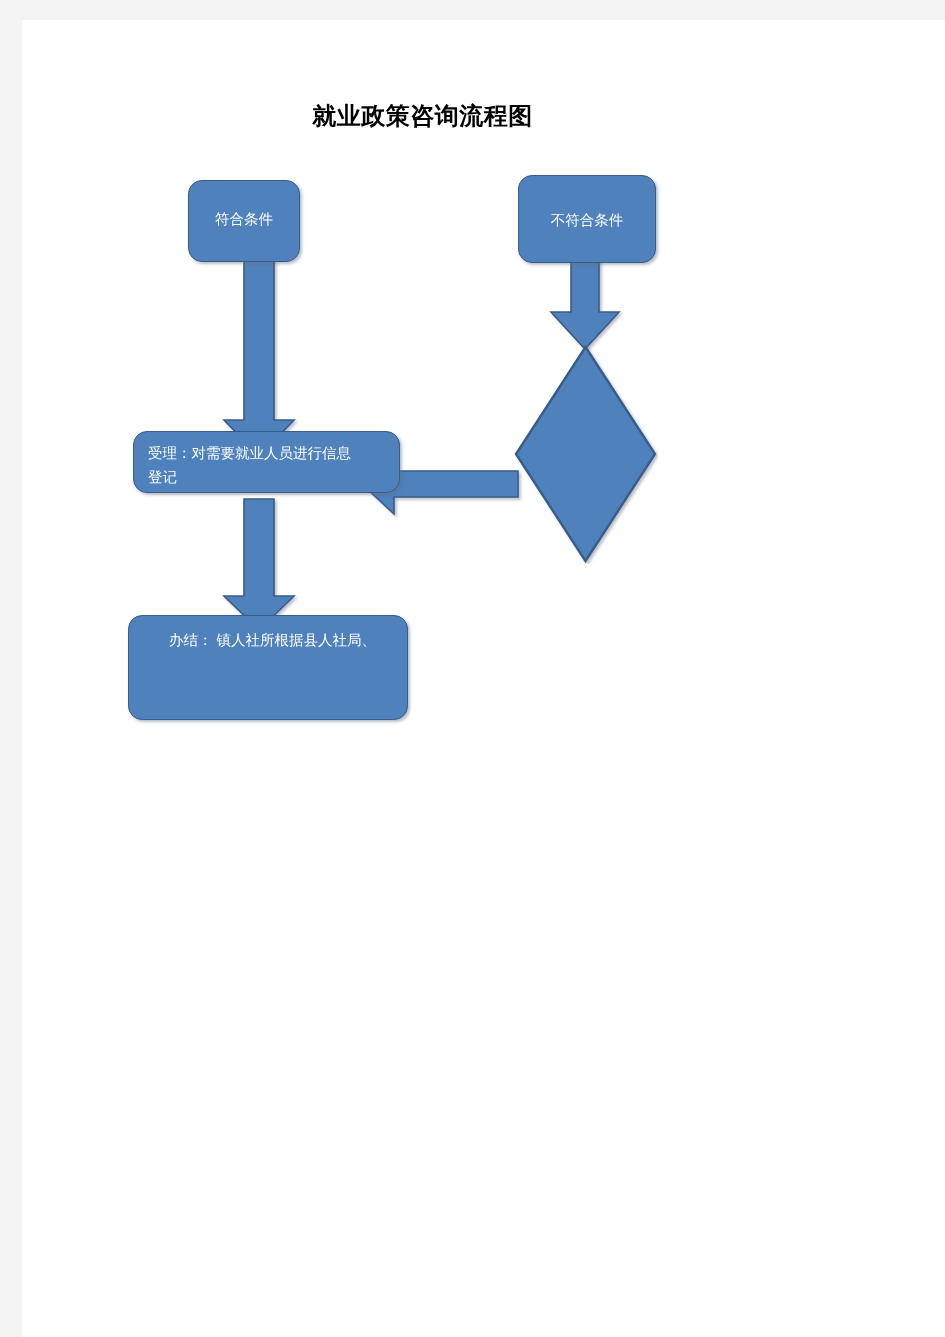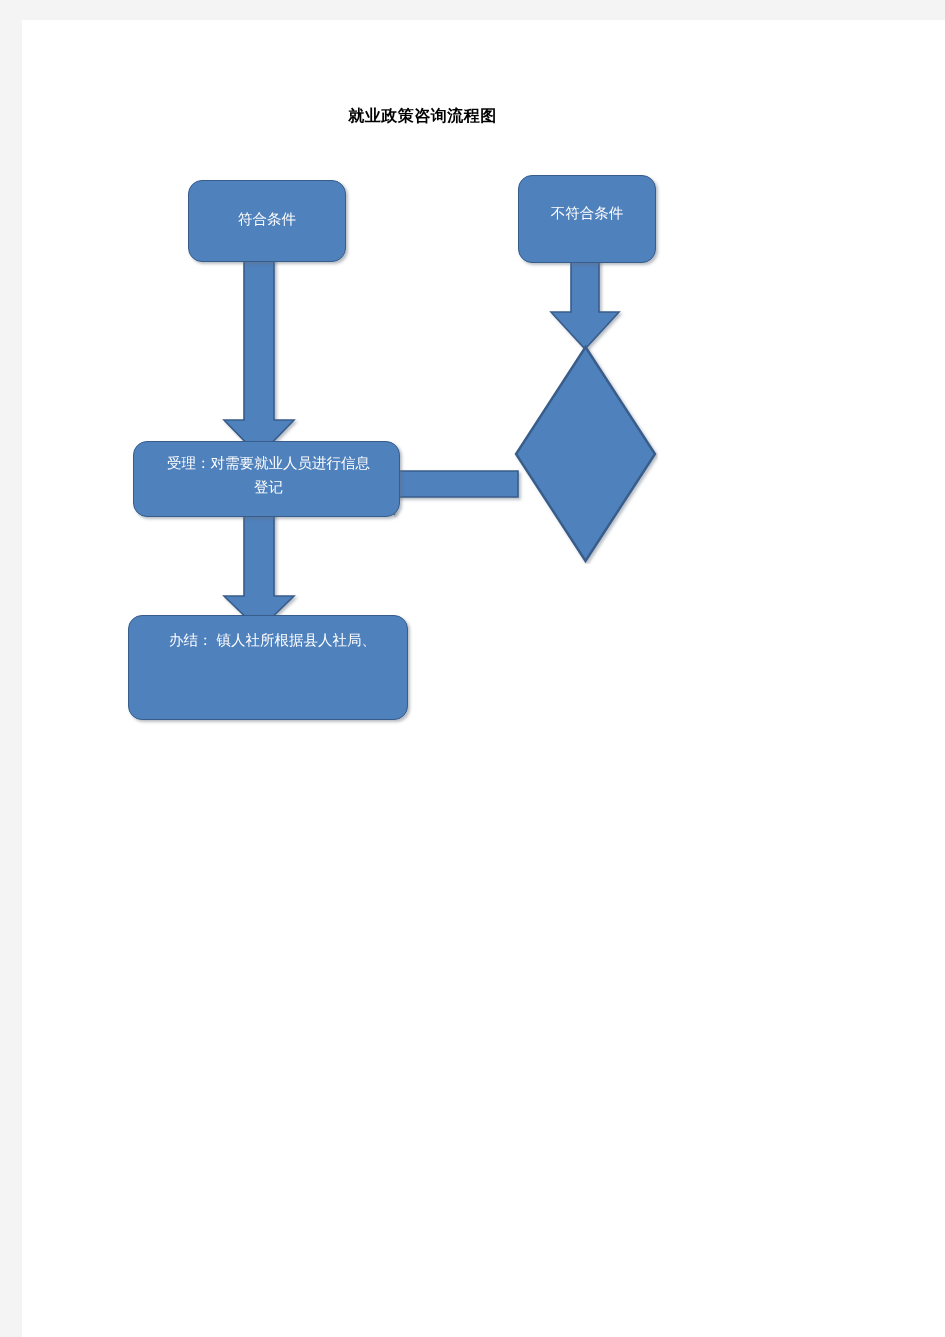--- a/index.html
+++ b/index.html
@@ -29,21 +29,21 @@
     height: 1317px;
   }
   .doc-title {
     position: absolute;
     left: 283px;
     top: 82px;
     width: 235px;
     text-align: center;
     font-family: "Liberation Serif", serif;
     font-weight: bold;
-    font-size: 16px;
+    font-size: 24px;
     line-height: 28px;
     color: #000000;
     letter-spacing: 0.5px;
     white-space: nowrap;
   }
   .node {
     position: absolute;
     box-sizing: border-box;
     color: #ffffff;
     font-family: "Liberation Sans", sans-serif;
@@ -70,27 +70,27 @@
   .diamond-text {
     position: absolute;
     left: 0;
     right: 0;
     text-align: center;
     line-height: 26px;
   }
   .lbl-line { display: block; }
 
   
-  #node-eligible   { left: 166px; top: 160px;  width: 158px; height: 82px; }
+  #node-eligible   { left: 166px; top: 160px;  width: 112px; height: 82px; }
   #node-eligible .term-text { top: 26px; }
 
   #node-ineligible { left: 496px; top: 155px;  width: 138px; height: 88px; }
-  #node-ineligible .term-text { top: 25px; }
+  #node-ineligible .term-text { top: 32px; }
 
-  #node-accept     { left: 111px; top: 421px;  width: 267px; height: 76px; text-align: center; }
+  #node-accept     { left: 111px; top: 411px;  width: 267px; height: 62px; }
   #node-accept .proc-text { top: 9px; }
 
   #node-complete   { left: 106px; top: 595px;  width: 280px; height: 105px; }
   #node-complete .proc-text { top: 12px; margin-left: 26px; }
 
   #node-decision   { left: 491px; top: 324px;  width: 145px; height: 220px; }
   #node-decision .diamond-text { top: 72px; }
   .diamond-shape {
     position: absolute;
     left: 0; top: 0;

